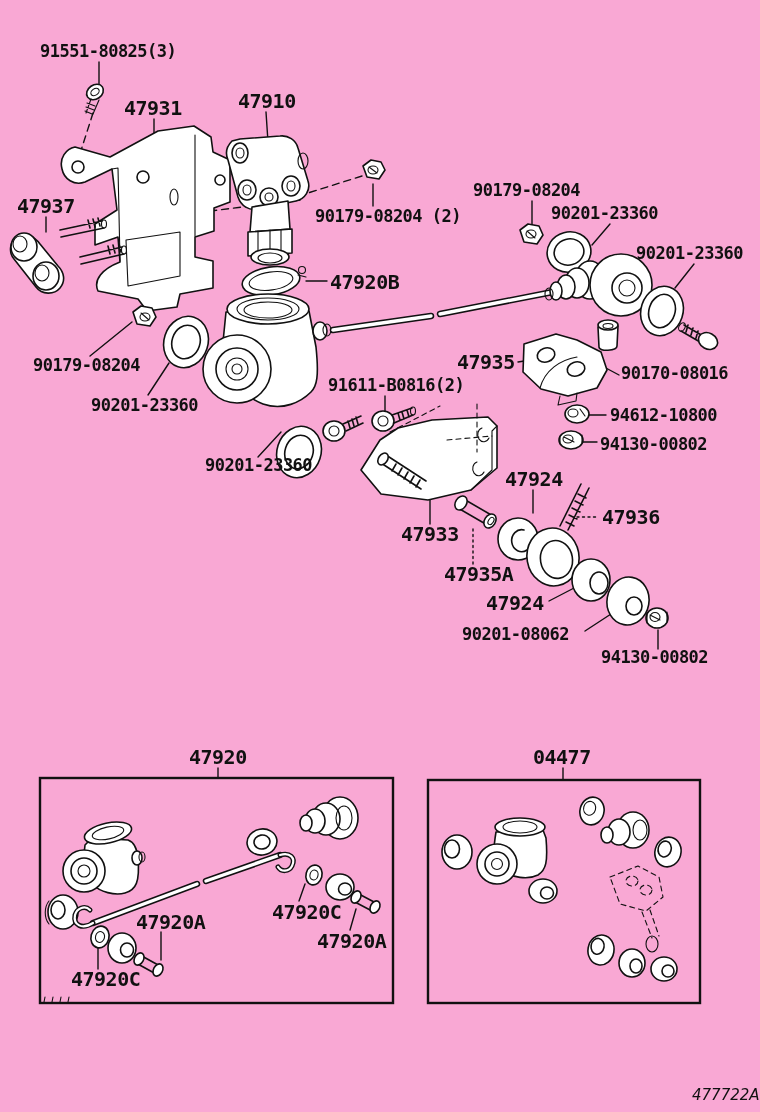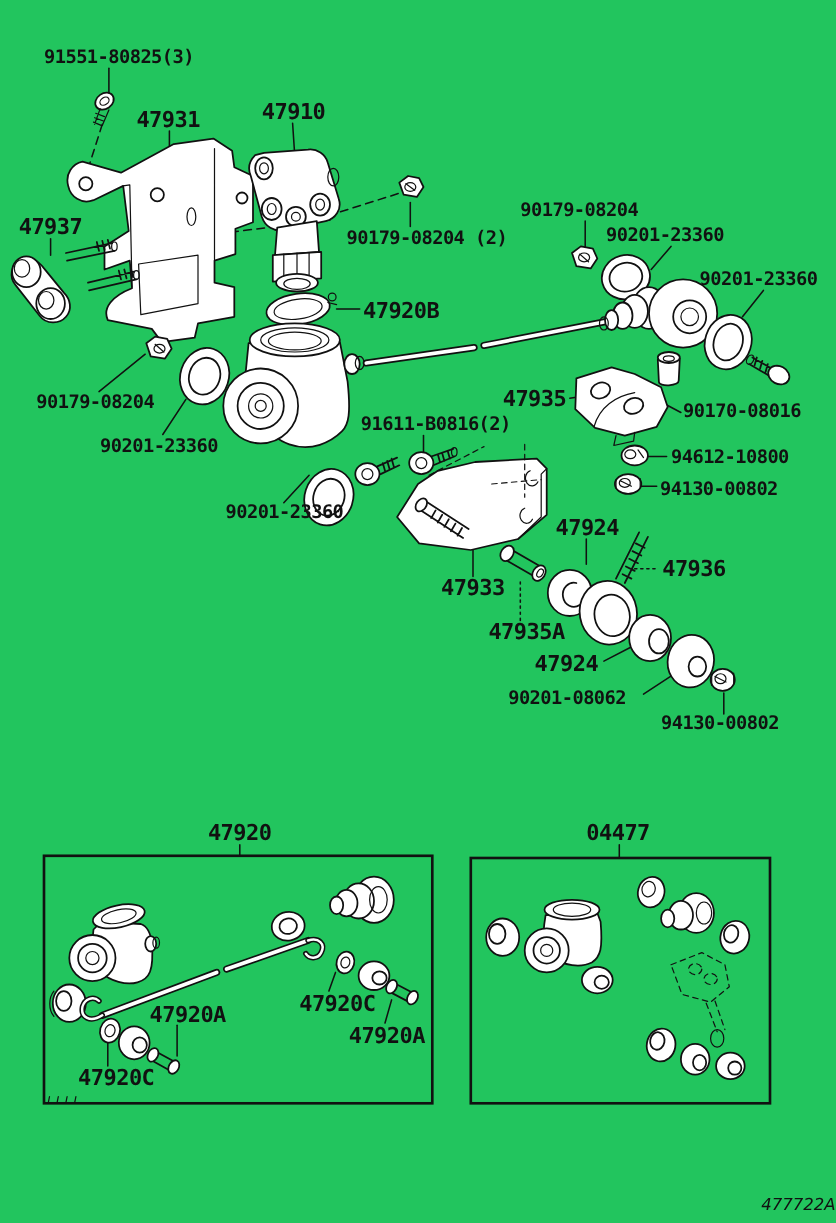--- a/index.html
+++ b/index.html
@@ -1,16 +1,16 @@
 <!DOCTYPE html>
 <html><head>
 <meta charset="utf-8">
 <style>
   html,body{margin:0;padding:0;background:#fff;}
-  #stage{position:relative;width:760px;height:1112px;background:#22c55e;overflow:hidden;}
+  #stage{position:relative;width:760px;height:1112px;background:#f9a8d4;overflow:hidden;}
   svg{display:block;}
   text{fill:#111;}
   .lbl{font:bold 17px "DejaVu Sans Mono",monospace;letter-spacing:-0.5px;}
   .lblL{font:bold 20px "DejaVu Sans Mono",monospace;letter-spacing:-0.5px;}
   .code{font:italic 15px "DejaVu Sans",sans-serif;}
   .s{fill:none;stroke:#111;stroke-width:1.6;stroke-linecap:round;stroke-linejoin:round;}
   .sf{fill:#fff;stroke:#111;stroke-width:1.6;stroke-linejoin:round;}
   .thin{stroke-width:1.1;}
   .ld{stroke:#111;stroke-width:1.4;fill:none;stroke-linecap:round;}
   .dash{stroke-dasharray:7 5;}

